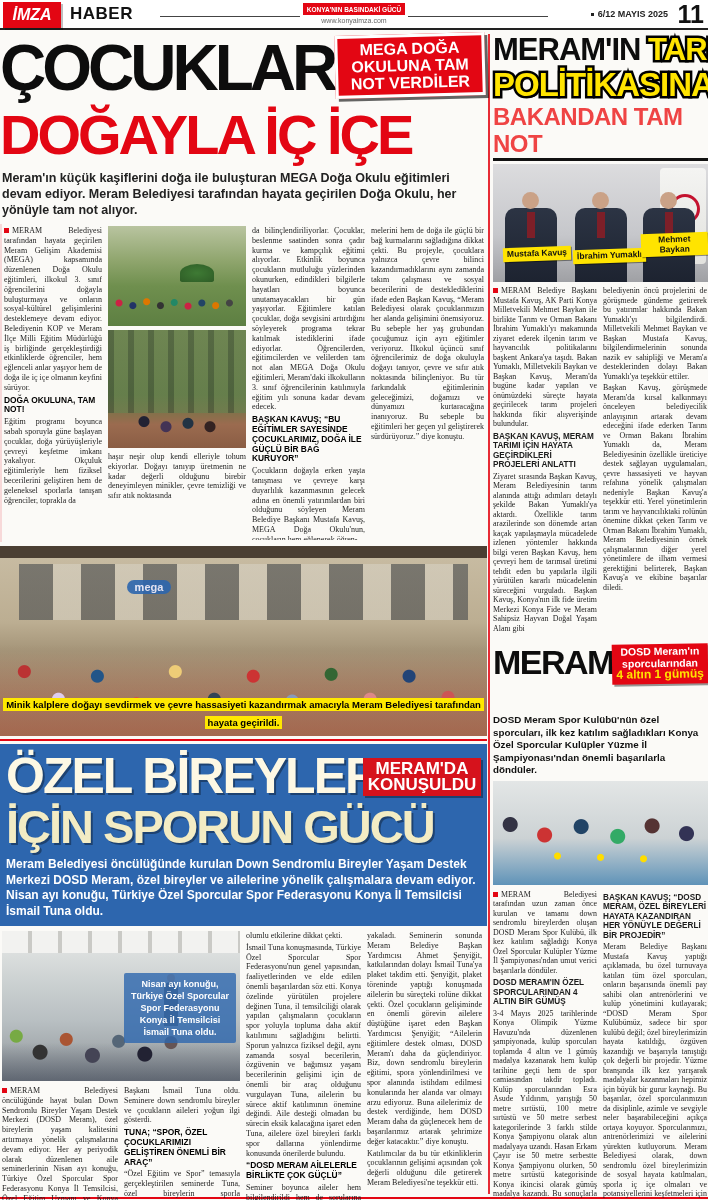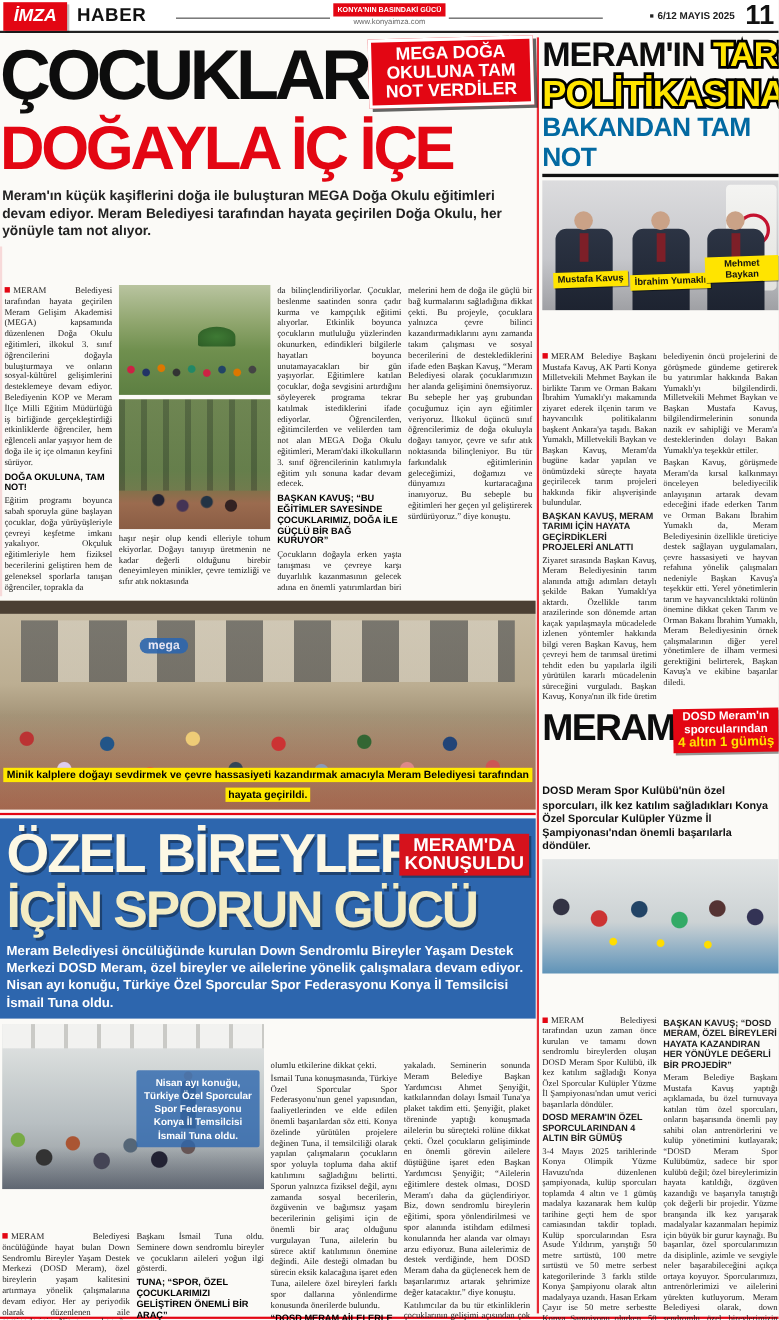--- a/index.html
+++ b/index.html
@@ -31,21 +31,21 @@
   
   .a1-row1 { position:relative; height:74px; }
   .a1-h1 { font-family:"Liberation Sans",sans-serif; font-weight:900; font-size:64px; line-height:72px; letter-spacing:-4px; color:#0d0d0d; }
   .badge-mega { position:absolute; right:2px; top:2px; width:150px; background:#e30613; border:3px solid #fff;
     box-shadow:3px 3px 0 rgba(0,0,0,.6); color:#fff; font-family:"Liberation Sans",sans-serif; font-weight:900;
     font-size:16px; line-height:17px; text-align:center; padding:3px 2px; transform:rotate(-1.5deg); }
   .a1-h2 { font-family:"Liberation Sans",sans-serif; font-weight:900; font-size:56px; line-height:58px; letter-spacing:-3px; color:#e30613; }
   .a1-lead { font-family:"Liberation Sans",sans-serif; font-weight:600; font-size:12.5px; line-height:16px; color:#222; margin:6px 2px 6px 2px; }
   
   .a1-body { display:flex; gap:6px; height:318px; overflow:hidden; padding:2px; border-left:2px solid #e3061322; }
-  .col { overflow:hidden;margin-top:33px; }
+  .col { overflow:hidden; }
   .a1-c1 { width:98px; }
   .a1-c2 { width:138px; display:flex; flex-direction:column; gap:4px; }
   .a1-c3 { width:113px; }
   .a1-c4 { width:113px; }
   .bodytext p { font-size:8px; line-height:9.8px; text-align:justify; color:#1d1d1d; margin-bottom:2px; }
   .bodytext h4 { font-family:"Liberation Sans",sans-serif; font-weight:800; font-size:8.4px; line-height:9.8px; color:#000; margin:3px 0 2px; }
   p.bullet::before { content:""; display:inline-block; width:5px; height:5px; background:#e30613; margin-right:3px; }
   
   .ph { position:relative; overflow:hidden; background:#9aa387; }
   .ph-tent { height:100px; background:linear-gradient(180deg,#b9c4a0 0%,#8fa56d 35%,#6f8f4e 60%,#5d7f42 100%); }
@@ -121,21 +121,21 @@
   .a4-photocap { position:absolute; right:4px; top:42px; width:112px; background:#2d66aecc; color:#fff;
     font-family:"Liberation Sans",sans-serif; font-weight:700; font-size:9px; line-height:12px; text-align:center; padding:5px 4px; border-radius:2px; }
   .a4-left-cols { display:flex; gap:6px; flex:1; overflow:hidden; }
   .a4-left-cols .col { width:116px; }
   .a4-c3, .a4-c4 { width:115px; }
   
   .a2-head { font-family:"Liberation Sans",sans-serif; font-weight:900; text-align:left; }
   .a2-l1 { font-size:31px; line-height:34px; letter-spacing:-1px; color:#0d0d0d; white-space:nowrap; }
   .yel { color:#ffe400; -webkit-text-stroke:5px #000; paint-order:stroke fill; text-shadow:2px 2px 0 #000; }
   .a2-l2 { font-size:33px; line-height:36px; letter-spacing:-1px; }
-  .a2-l3 { font-size:24px; line-height:27px; letter-spacing:-.5px; color:#0369a1; border-bottom:3px solid #111; display:inline-block; padding-bottom:1px; }
+  .a2-l3 { font-size:24px; line-height:27px; letter-spacing:-.5px; color:#ef4444; border-bottom:3px solid #111; display:inline-block; padding-bottom:1px; }
   .ph-ministers { height:118px; margin-top:3px; background:linear-gradient(180deg,#dcdcde 0%,#c6c7cb 60%,#9fa0a4 100%); }
   .ph-ministers .flag { position:absolute; right:2px; top:4px; width:46px; height:96px; background:linear-gradient(180deg,#f4f4f2,#e2e2de); border-radius:4px; }
   .ph-ministers .flag::before { content:""; position:absolute; left:10px; top:26px; width:24px; height:24px; border-radius:50%; border:3px solid #c4122f; }
   .suit { position:absolute; bottom:0; width:52px; height:74px; background:linear-gradient(180deg,#2c3444,#1d2330); border-radius:10px 10px 0 0; }
   .suit::before { content:""; position:absolute; top:-16px; left:17px; width:17px; height:17px; border-radius:50%; background:#caa287; }
   .suit::after { content:""; position:absolute; top:4px; left:22px; width:8px; height:26px; background:#7d1f28; }
   .suit.s1 { left:12px; } .suit.s2 { left:82px; } .suit.s3 { left:150px; }
   .mlabel { position:absolute; background:#ffe400; color:#111; font-family:"Liberation Sans",sans-serif; font-weight:800;
     font-size:8.5px; line-height:9.5px; text-align:center; padding:2px 4px; transform:rotate(-2deg); box-shadow:1px 1px 0 rgba(0,0,0,.4); }
   .ml1 { left:10px; bottom:22px; } .ml2 { left:80px; bottom:20px; } .ml3 { left:148px; bottom:26px; }

